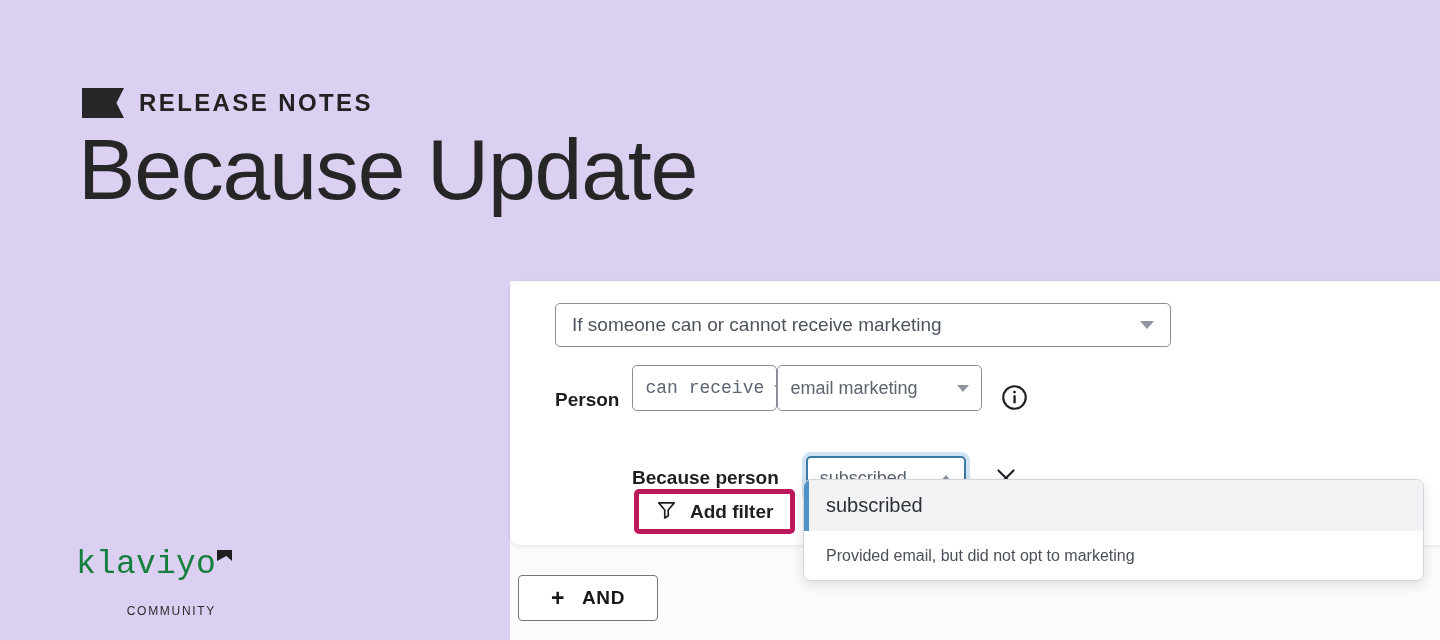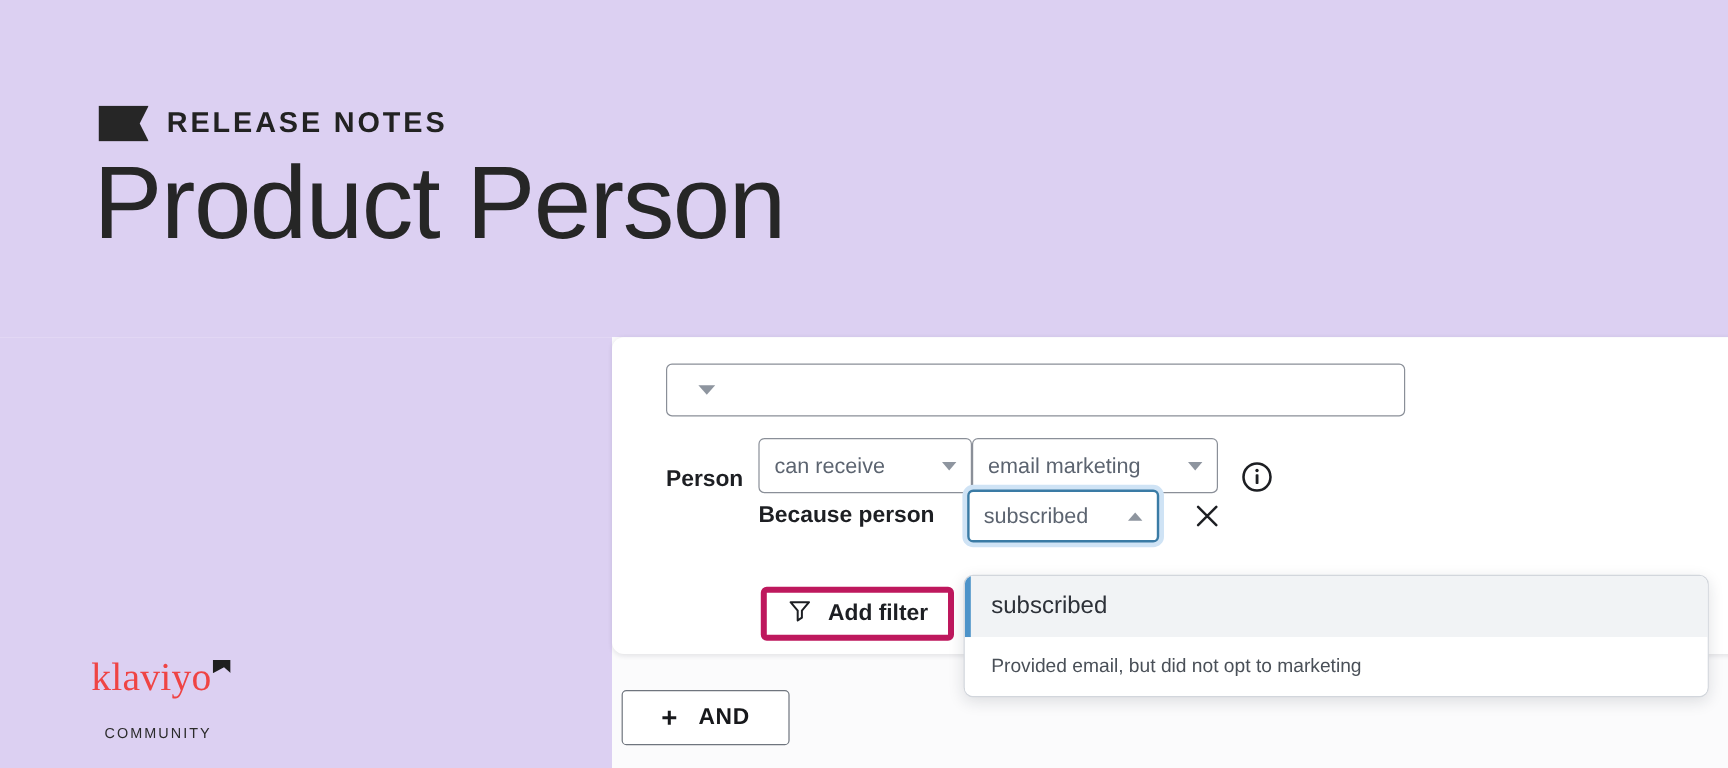--- a/index.html
+++ b/index.html
@@ -76,24 +76,24 @@
   }
 
   
   .brand {
     position: absolute;
     left: 76px; top: 548px;
   }
   .brand-word {
     position: relative;
     display: inline-block;
-    font-family: Liberation Serif, serif;
+    font-family: Liberation Mono, monospace;
     font-size: 33px;
     font-weight: 400;
-    color: #ef4444;
+    color: #15803d;
     letter-spacing: 0.2px;
     line-height: 1.05;
   }
   .brand-flag {
     position: absolute;
     right: -16px; top: 2px;
     width: 15px; height: 11px;
     background: #1f1f1f;
     -webkit-clip-path: polygon(0 0, 100% 0, 100% 100%, 62% 55%, 0 100%);
     clip-path: polygon(0 0, 100% 0, 100% 100%, 62% 55%, 0 100%);
@@ -166,35 +166,35 @@
     display: flex;
     align-items: flex-end;
   }
   .row-label {
     font-size: 19px;
     font-weight: 700;
     color: #1d1f23;
     margin-right: 13px;
     white-space: nowrap;
   }
-  .sel-can-receive { width: 178px; }
+  .sel-can-receive { width: 145px; font-family: Liberation Mono, monospace; }
   .sel-email-mkt { width: 205px; }
 
   .info-icon {
     margin-left: 19px;
     width: 27px; height: 27px;
     display: inline-flex;
     align-items: center;
     justify-content: center;
   }
 
   
   .because-row {
     position: absolute;
-    left: 632px; top: 404px;
+    left: 632px; top: 452px;
     display: flex;
     align-items: center;
   }
   .focus-wrap {
     margin-left: 10px;
     padding: 4px;
     border-radius: 9px;
     background: #cfe3f5;
     display: inline-flex;
   }
@@ -302,33 +302,34 @@
 
   <div class="purple-top"></div>
   <div class="purple-left"></div>
   <div class="page-bg"></div>
 
   <div class="eyebrow">
     <span class="flag-icon"></span>
     <span class="eyebrow-label">RELEASE NOTES</span>
   </div>
 
-  <div class="hero-title">Product Person</div>
+  <div class="hero-title">Because Update</div>
 
   <div class="brand">
     <div class="brand-word">
       <span>klaviyo</span>
       <span class="brand-flag"></span>
     </div>
     <div class="brand-sub">COMMUNITY</div>
   </div>
 
   <div class="app-card"></div>
 
   <div class="select condition-select">
+    <span>If someone can or cannot receive marketing</span>
     <span class="caret"></span>
   </div>
 
   <div class="person-row">
     <span class="row-label">Person</span>
 
     <span class="select sel-can-receive">
       <span>can receive</span>
       <span class="caret"></span>
     </span>

